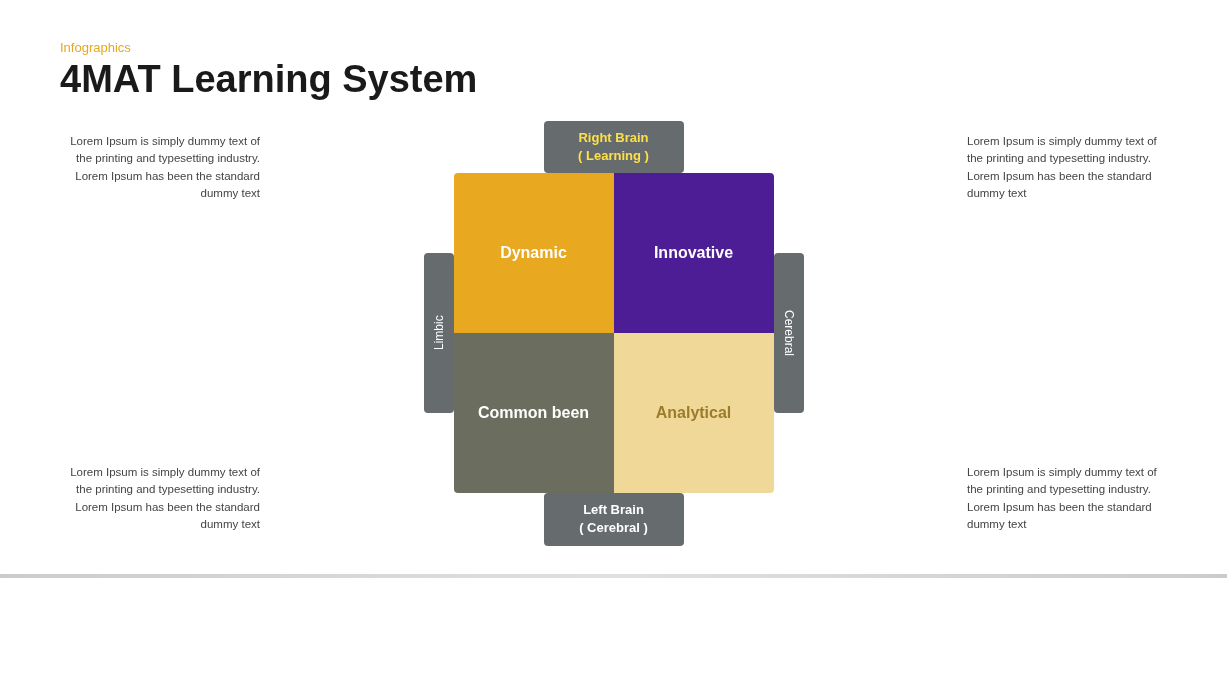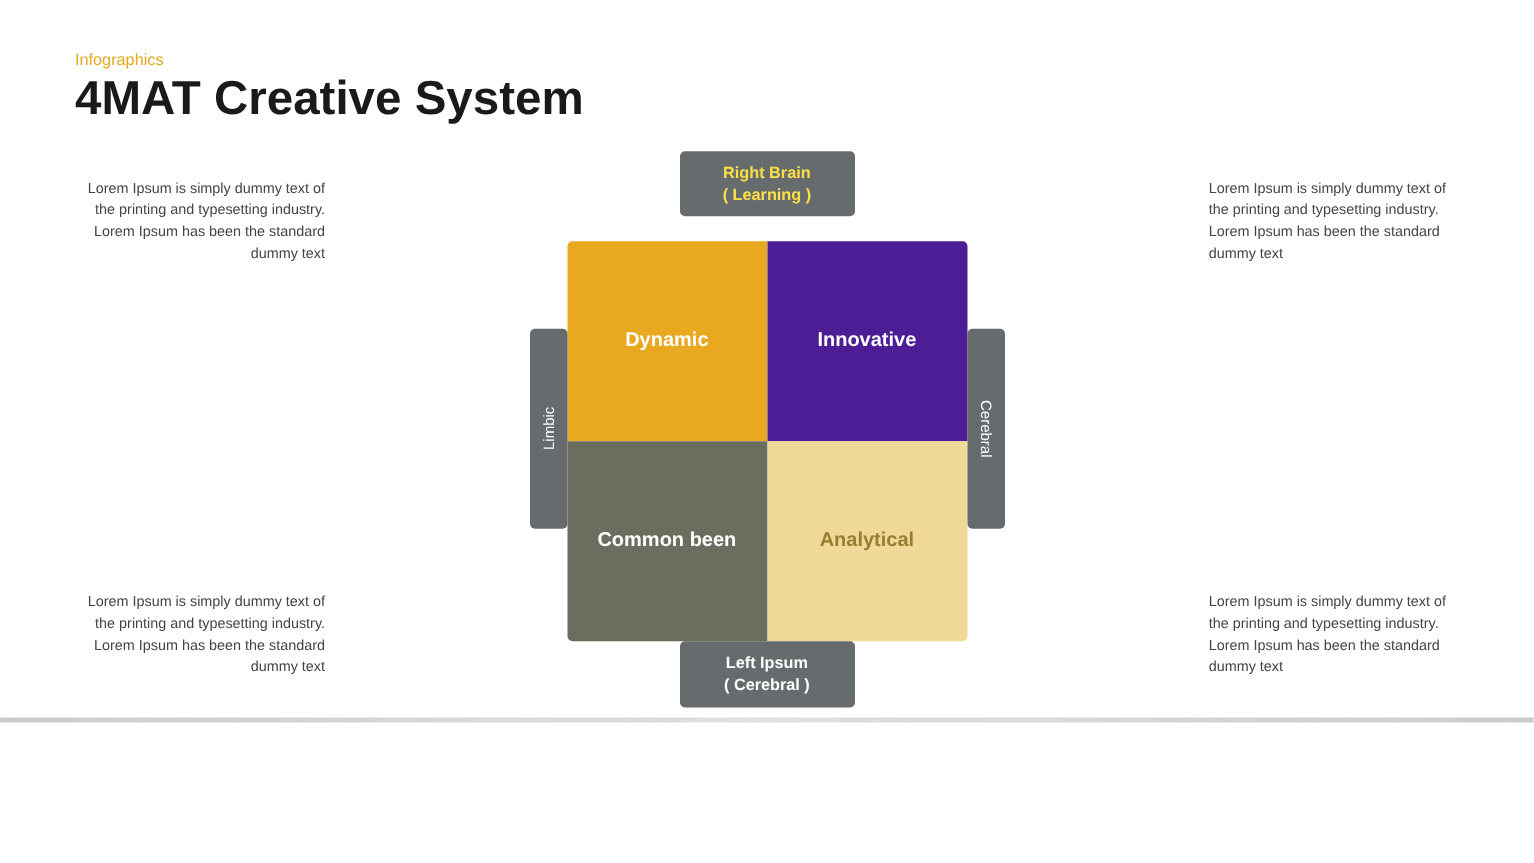--- a/index.html
+++ b/index.html
@@ -140,21 +140,20 @@
       margin-left: 0px;
       z-index: 2;
     }
 
     .grid {
       display: grid;
       grid-template-columns: 160px 160px;
       grid-template-rows: 160px 160px;
       gap: 0px;
       border: none;
-      margin-top: 20px;
     }
 
     .quadrant {
       display: flex;
       align-items: center;
       justify-content: center;
       font-size: 16px;
       font-weight: 700;
       color: white;
       text-align: center;
@@ -204,21 +203,21 @@
       height: 4px;
       background: linear-gradient(to right, #ccc, #e0e0e0, #ccc);
     }
   </style>
 </head>
 <body>
 
 <div class="page">
   <div class="header">
     <div class="infographics-label">Infographics</div>
-    <div class="main-title">4MAT Creative System</div>
+    <div class="main-title">4MAT Learning System</div>
   </div>
 
   <div class="content-area">
 
     <div class="left-texts">
       <div class="text-block">Lorem Ipsum is simply dummy text of the printing and typesetting industry. Lorem Ipsum has been the standard dummy text</div>
       <div class="text-block">Lorem Ipsum is simply dummy text of the printing and typesetting industry. Lorem Ipsum has been the standard dummy text</div>
     </div>
 
     <div class="diagram-wrapper">
@@ -244,21 +243,21 @@
           </div>
           <div class="quadrant quadrant-analytical">
             <span>Analytical</span>
           </div>
         </div>
 
         <div class="right-side-label">Cerebral</div>
       </div>
 
       <div class="bottom-label">
-        <span>Left Ipsum</span><br>
+        <span>Left Brain</span><br>
         <span>( Cerebral )</span>
       </div>
 
     </div>
 
     <div class="right-texts">
       <div class="text-block">Lorem Ipsum is simply dummy text of the printing and typesetting industry. Lorem Ipsum has been the standard dummy text</div>
       <div class="text-block">Lorem Ipsum is simply dummy text of the printing and typesetting industry. Lorem Ipsum has been the standard dummy text</div>
     </div>
 

